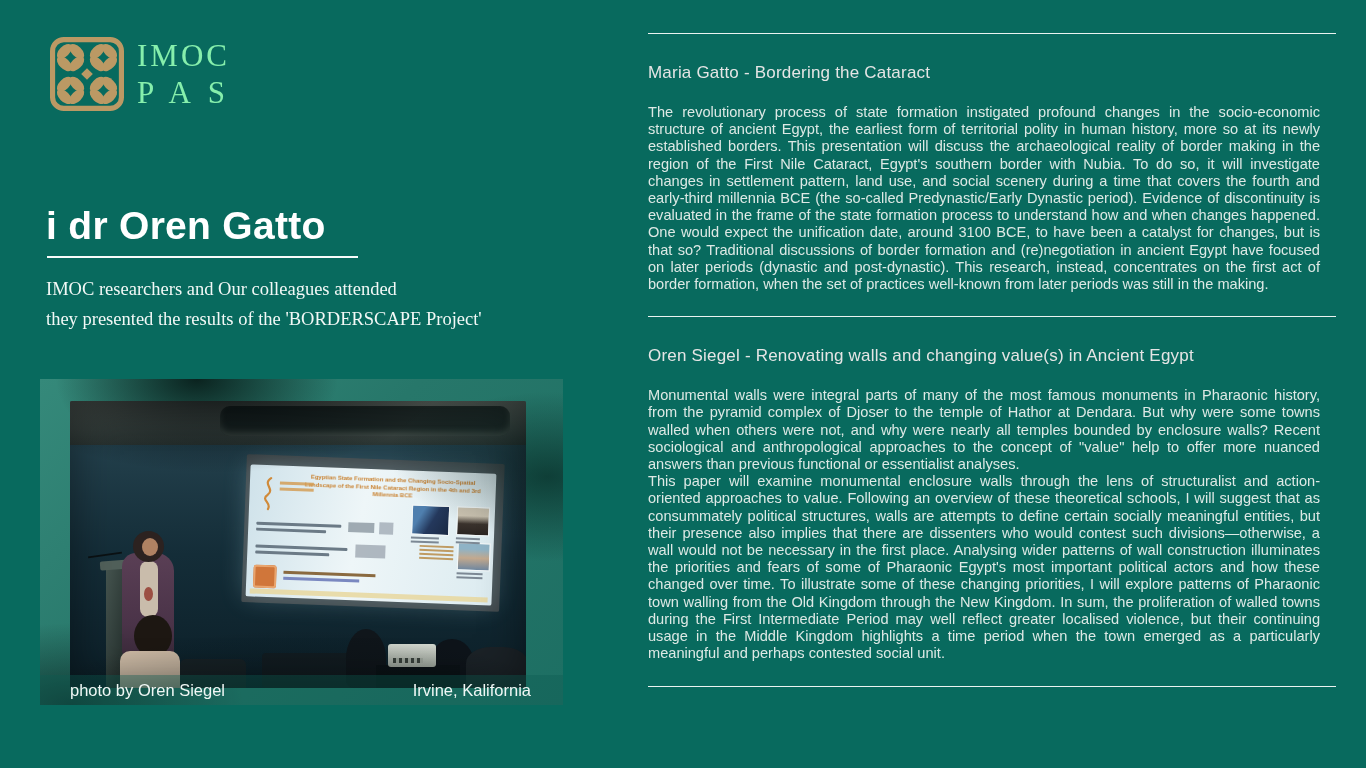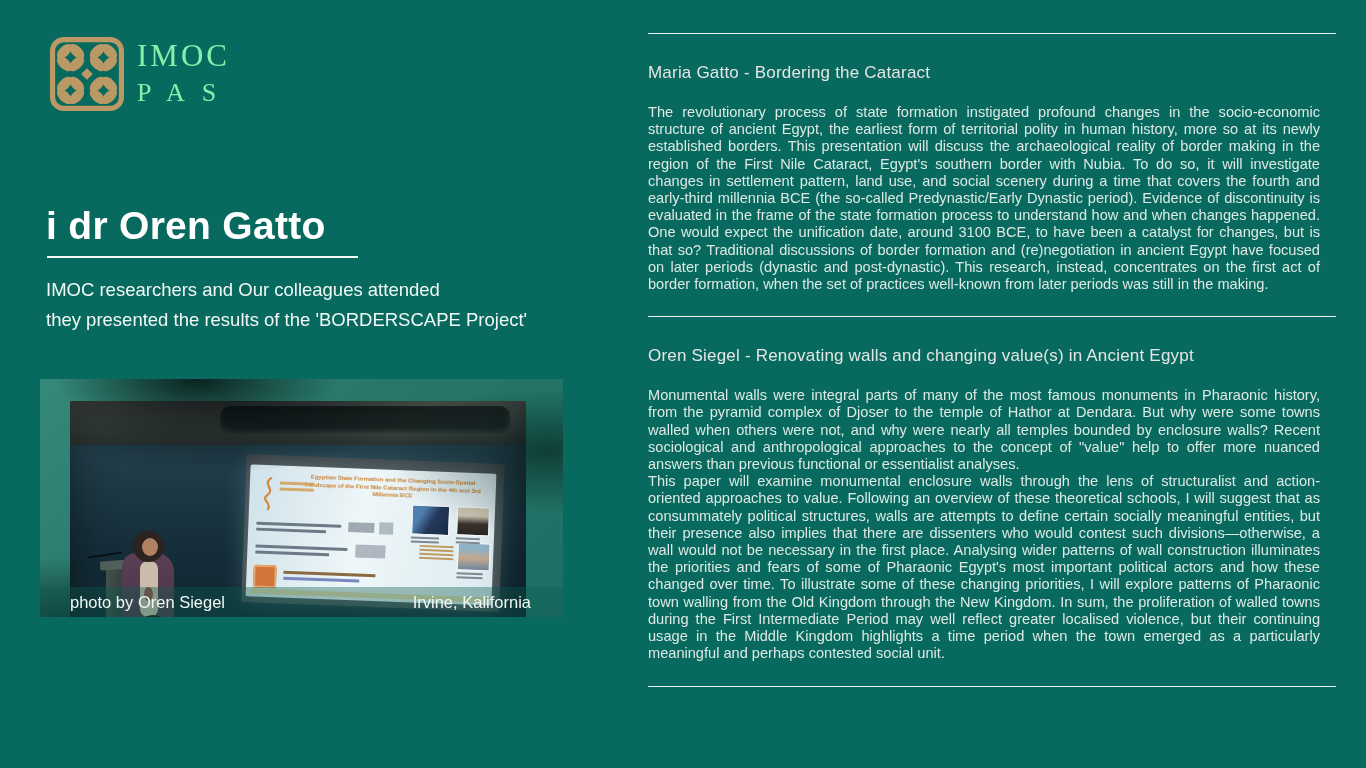--- a/index.html
+++ b/index.html
@@ -3,32 +3,32 @@
 <meta charset="utf-8">
 <style>
   html,body{margin:0;padding:0;background:#086a5e;}
   .page{position:relative;width:1366px;height:768px;overflow:hidden;
         background:#086a5e;font-family:"Liberation Sans",sans-serif;}
 
   
   .logo-row{position:absolute;top:37px;left:50px;display:flex;gap:13px;align-items:flex-start;}
   .logo-text{color:#86efac;font-family:"Liberation Serif",serif;}
   .logo-line1{font-size:31px;letter-spacing:3px;line-height:37px;}
-  .logo-line2{font-size:26px;letter-spacing:17px;line-height:38px;}
+  .logo-line2{font-size:31px;letter-spacing:17px;line-height:38px;}
 
   .main-title{position:absolute;top:146px;left:46px;margin:0;color:#ffffff;
               font-size:39px;line-height:53px;font-weight:700;letter-spacing:.3px;}
   .title-underline{position:absolute;top:256px;left:47px;width:311px;height:2px;background:#f7fbfa;}
 
   .intro{position:absolute;top:279px;left:46px;color:#f2f8f6;white-space:nowrap;}
-  .intro p{margin:0 0 9px 0;font-size:18.5px;line-height:21px;font-weight:400;}
+  .intro p{margin:0 0 9px 0;font-size:18.5px;line-height:21px;font-weight:400;font-family:Liberation Serif, serif;}
   .intro p.bold{font-weight:700;}
 
   
-  .photo-block{position:absolute;top:379px;left:40px;width:523px;height:238px;overflow:hidden;
+  .photo-block{position:absolute;top:379px;left:40px;width:523px;height:326px;overflow:hidden;
     background:
       radial-gradient(45% 42% at 30% 0%, rgba(4,18,16,.85), rgba(4,18,16,0) 60%),
       radial-gradient(50% 45% at 97% 30%, rgba(6,40,35,.7), rgba(6,40,35,0) 58%),
       radial-gradient(55% 42% at 6% 100%, rgba(4,22,20,.62), rgba(4,22,20,0) 60%),
       linear-gradient(135deg,#35897a,#27776a 45%,#1d6f63);}
   .ph{position:absolute;left:30px;top:22px;width:456px;height:287px;overflow:hidden;
       background:linear-gradient(180deg,#22363e 0%,#152a32 40%,#0d2028 100%);border-radius:2px;}
   .ceiling{position:absolute;left:0;top:0;right:0;height:44px;
       background:linear-gradient(180deg,#565e59,#3b4542 65%,#2b3533);}
   .ceiling-recess{position:absolute;left:150px;top:5px;width:290px;height:30px;background:#1c2625;

